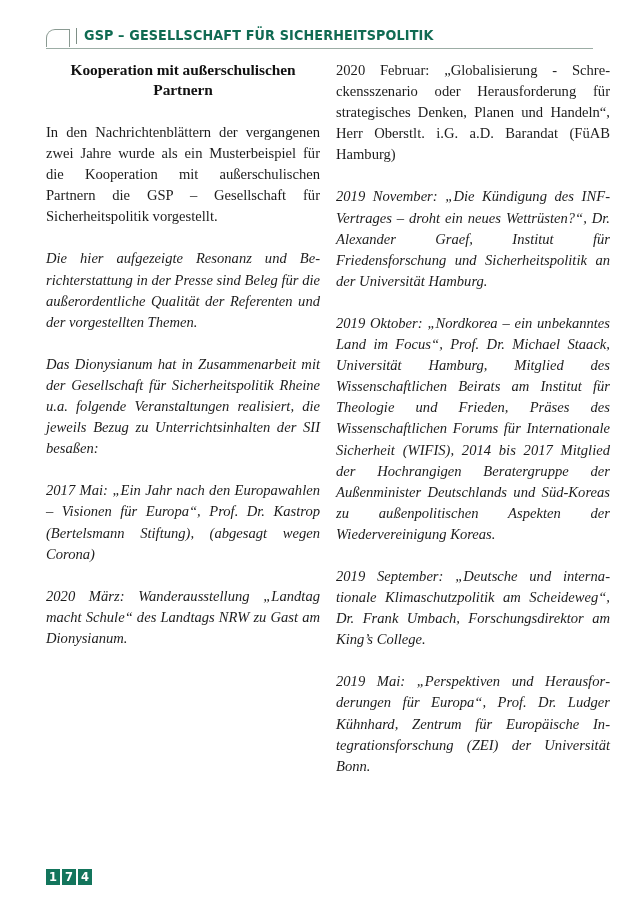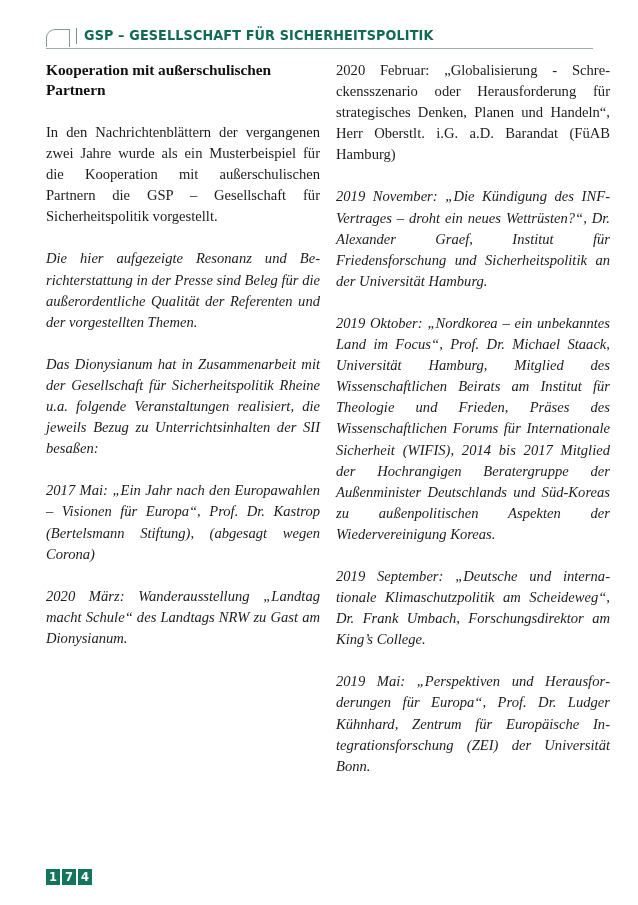--- a/index.html
+++ b/index.html
@@ -89,21 +89,21 @@
   .col-left  { left: 0px; }
   .col-right { left: 290px; }
 
   h2.section-title {
     margin: 0 0 0 0;
     font-family: "Liberation Serif", "DejaVu Serif", serif;
     font-weight: bold;
     font-size: 15.4px;
     line-height: 20px;
     color: #111111;
-    text-align: left;
+    text-align: center;
     letter-spacing: -0.05px;
   }
 
   p.para {
     margin: 0;
     font-size: 14.6px;
     line-height: 21.1px;
     text-align: justify;
     text-justify: inter-word;
     color: #1c1c1c;

